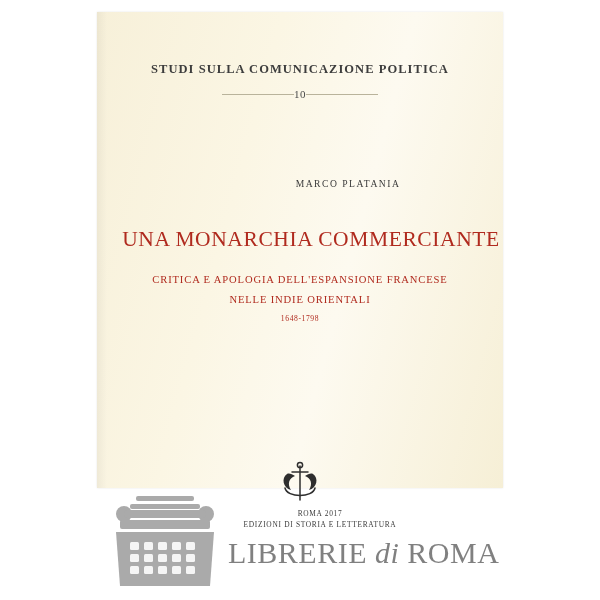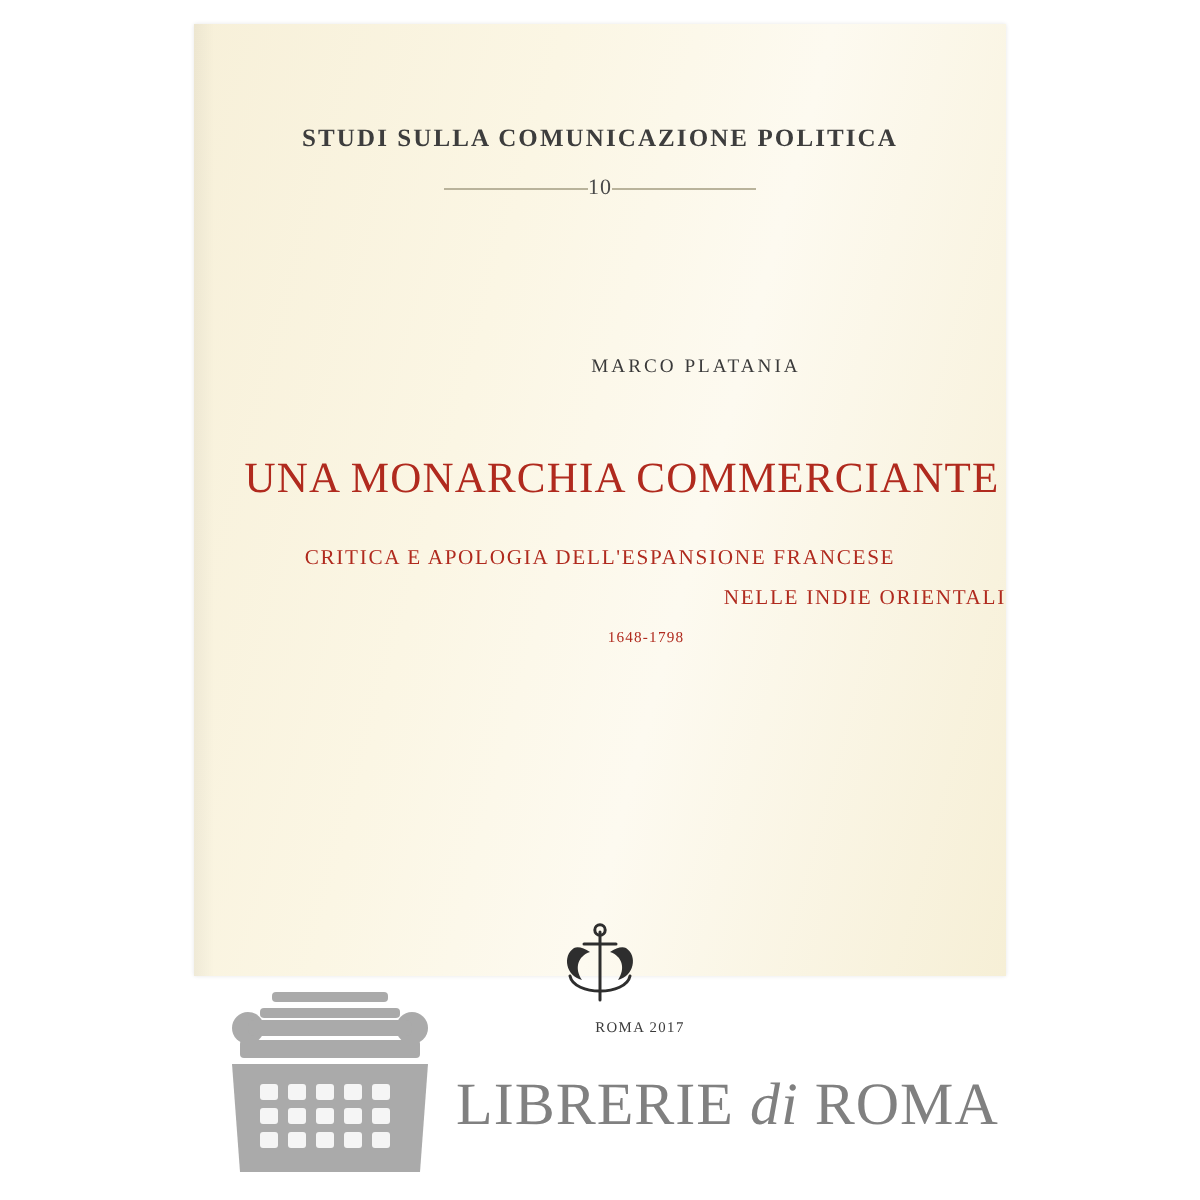--- a/index.html
+++ b/index.html
@@ -102,31 +102,30 @@
     position: absolute;
     top: 258px;
     left: 0;
     width: 100%;
     text-align: center;
     color: #b02a1e;
     font-size: 10.6px;
     letter-spacing: 0.85px;
     line-height: 20px;
   }
-  .subtitle .line2 { display: block; text-align: right; }
+  .subtitle .line2 { display: block; }
   .dates {
     position: absolute;
     top: 302px;
     left: 0;
     width: 100%;
     text-align: center;
     color: #b02a1e;
     font-size: 7.6px;
     letter-spacing: 0.6px;
-    padding-left: 23px;
   }
 
   
   .publisher-mark {
     position: absolute;
     top: 448px;
     left: 50%;
     transform: translateX(-50%);
     width: 46px;
     height: 46px;
@@ -208,20 +207,21 @@
         <path d="M8 28 C10 38, 36 38, 38 28"></path>
         <circle cx="23" cy="5" r="2.6"></circle>
       </g>
       <path d="M10 14 C4 18, 6 28, 14 30 C10 24, 12 18, 18 16 C15 14, 12 13, 10 14 Z" fill="#2e2e2e"></path>
       <path d="M36 14 C42 18, 40 28, 32 30 C36 24, 34 18, 28 16 C31 14, 34 13, 36 14 Z" fill="#2e2e2e"></path>
     </svg>
   </div>
 
   <div class="imprint">
     <div>ROMA 2017</div>
+    <div>EDIZIONI DI STORIA E LETTERATURA</div>
   </div>
 </div>
 
 <div class="watermark">
 
   <div class="wm-typewriter">
     <svg viewBox="0 0 106 98" width="106" height="98" aria-hidden="true">
       <g fill="#8a8a8a">
 
         <rect x="24" y="2" width="58" height="5" rx="2"></rect>

